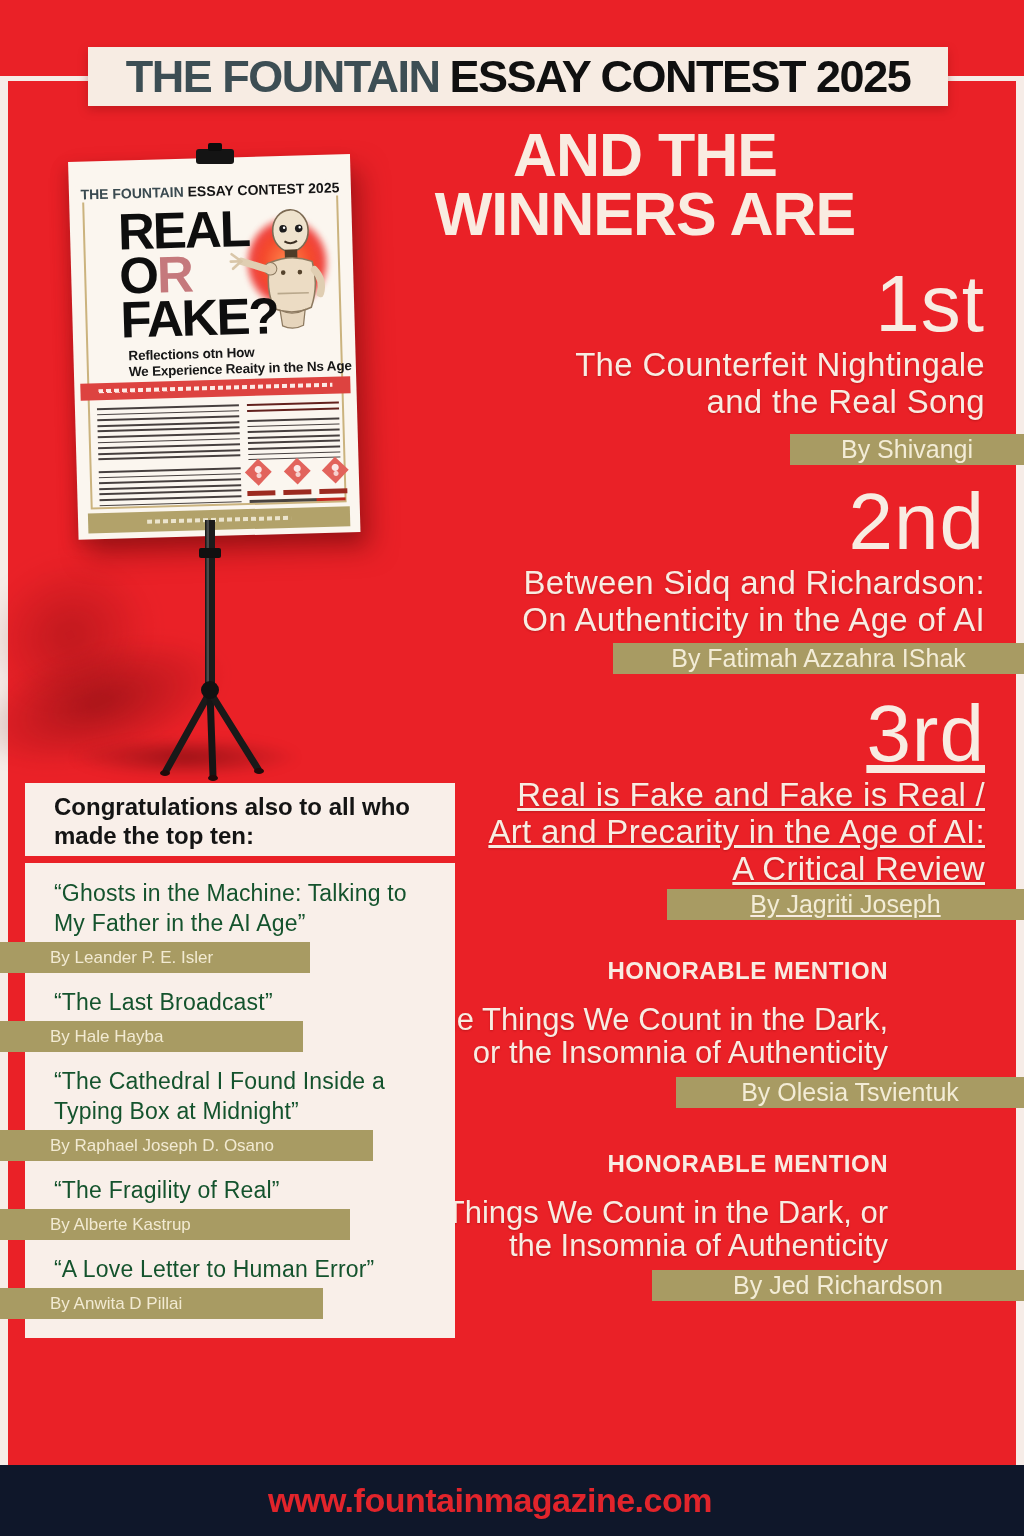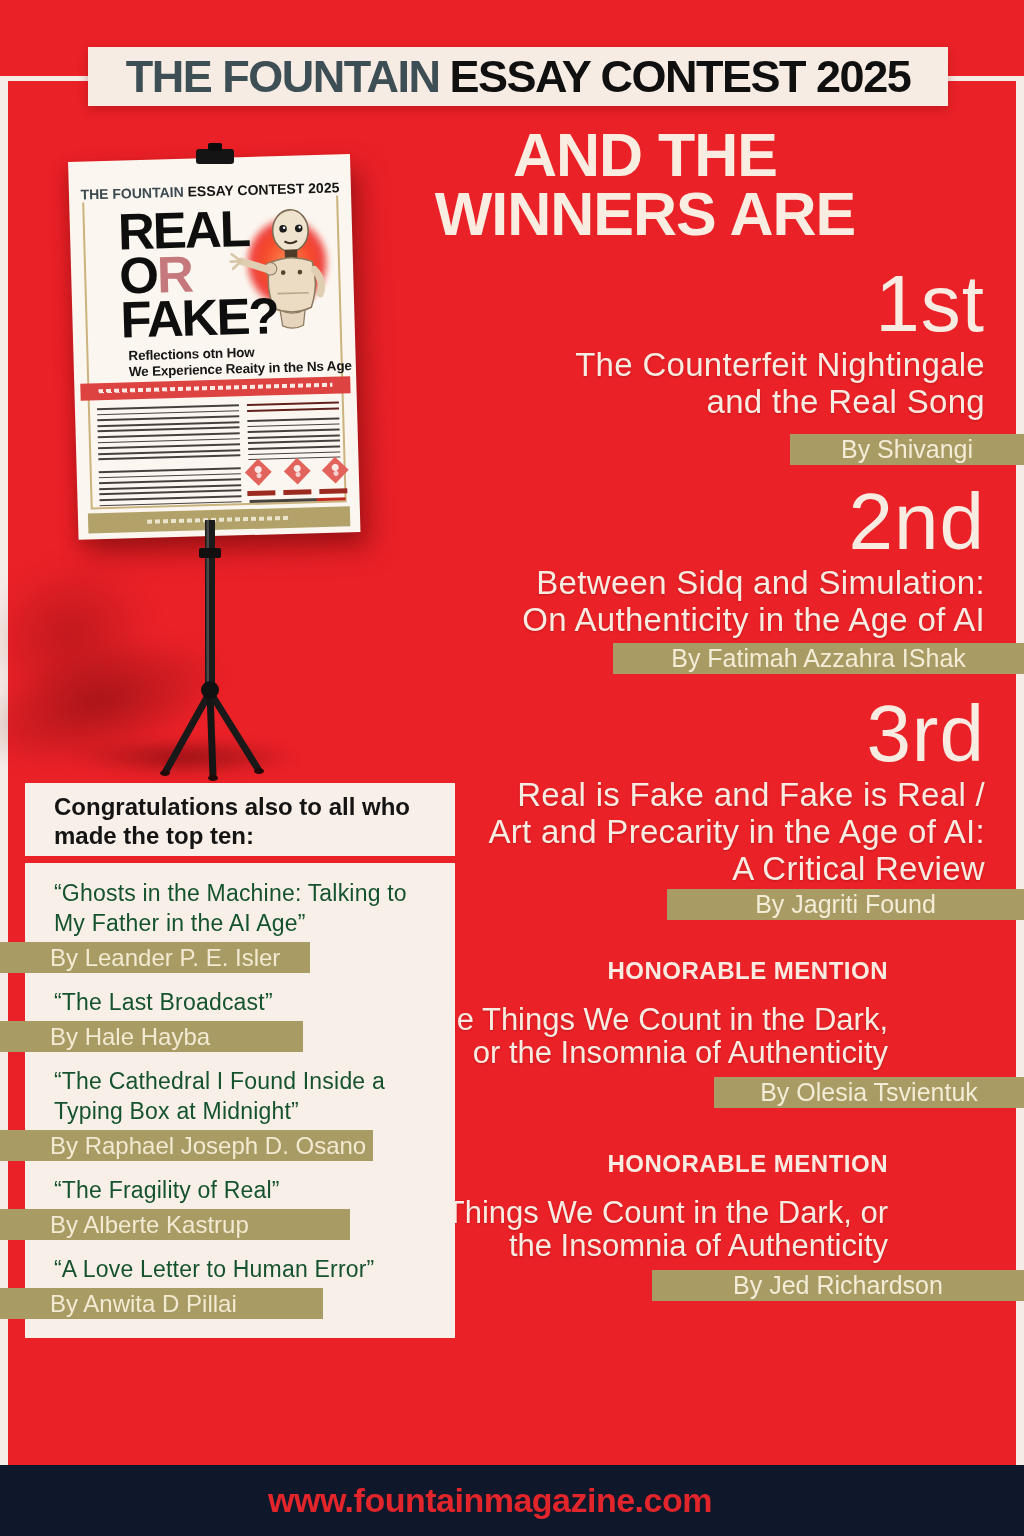--- a/index.html
+++ b/index.html
@@ -24,51 +24,51 @@
   .banner .accent{color:var(--slate);font-weight:800;font-size:45px;letter-spacing:-1.5px;margin-right:10px;}
   .banner .rest{color:#101010;font-weight:800;font-size:45px;letter-spacing:-1.5px;}
 
   
   .winners-heading{position:absolute;left:410px;top:126px;width:470px;text-align:center;
     color:#f9ece1;font-weight:800;font-size:61px;line-height:59px;letter-spacing:-1px;}
 
   
   .winner{position:absolute;left:380px;right:0;padding-right:39px;display:flex;flex-direction:column;
     align-items:flex-end;text-align:right;color:var(--title-cream);}
-  #winner1{top:262px;} #winner2{top:480px;} #winner3{top:692px;}
+  #winner1{top:262px;} #winner2{top:480px;} #winner3{top:692px;text-decoration:underline;}
   .rank{font-size:80px;font-weight:300;line-height:84px;letter-spacing:1px;}
   .wtitle{font-size:33px;line-height:37px;font-weight:400;letter-spacing:.3px;white-space:nowrap;
     text-shadow:0 1px 2px rgba(120,10,12,.35);}
   .bybar{background:var(--gold);height:31px;color:#f3ecd6;font-size:25px;
     display:flex;align-items:center;justify-content:center;margin-right:-39px;white-space:nowrap;}
   #winner1 .bybar{width:234px;margin-top:14px;}
   #winner2 .bybar{width:411px;margin-top:5px;}
   #winner3 .bybar{width:357px;margin-top:2px;}
 
   
   .hm{position:absolute;left:330px;right:136px;display:flex;flex-direction:column;align-items:flex-end;
     text-align:right;color:var(--title-cream);}
   #hm1{top:957px;} #hm2{top:1150px;}
   .hm-label{font-size:24px;font-weight:800;letter-spacing:.5px;line-height:28px;}
   .hm-gap{height:18px;}
   .hm-title{font-size:31px;line-height:33px;font-weight:400;white-space:nowrap;
     text-shadow:0 1px 2px rgba(120,10,12,.35);}
   .hm .bybar{margin-right:-136px;margin-top:8px;}
-  #hm1 .bybar{width:310px;} #hm2 .bybar{width:372px;}
+  #hm1 .bybar{width:348px;} #hm2 .bybar{width:372px;}
 
   
   .panel-head{position:absolute;left:25px;top:783px;width:430px;height:73px;background:#f9efe9;
     padding:9px 0 0 29px;color:#141414;font-weight:800;font-size:24px;line-height:29px;}
   .panel-head div{white-space:nowrap;}
   .panel-body{position:absolute;left:25px;top:863px;width:430px;height:475px;background:#f9efe9;
     padding:15px 0 0 29px;}
   .tt-item{margin-bottom:14px;}
   .tt-title{font-size:23px;line-height:30px;color:#14532d;font-weight:500;letter-spacing:.2px;white-space:nowrap;}
   .tt-bar{margin-left:-54px;margin-top:4px;height:31px;background:var(--gold);color:#f2ead2;
-    font-size:24px;line-height:31px;padding-left:50px;white-space:nowrap;}
+    font-size:17px;line-height:31px;padding-left:50px;white-space:nowrap;}
   .tt-bar.w1{width:310px;} .tt-bar.w2{width:303px;} .tt-bar.w3{width:350px;}
   .tt-bar.w4{width:373px;} .tt-bar.w5{width:323px;}
 
   
   .footer{position:absolute;left:0;top:1465px;width:1024px;height:71px;background:#0f172a;
     display:flex;align-items:center;justify-content:center;}
   .footer .url{color:#e2242b;font-weight:800;font-size:34px;letter-spacing:-.5px;transform:translateX(-22px);}
 
   
   .shadow0{position:absolute;left:-15px;top:560px;width:170px;height:150px;transform:rotate(-25deg);
@@ -229,31 +229,31 @@
 
   <div class="winner" id="winner1">
     <div class="rank">1st</div>
     <div class="wtitle">The Counterfeit Nightingale</div>
     <div class="wtitle">and the Real Song</div>
     <div class="bybar">By Shivangi</div>
   </div>
 
   <div class="winner" id="winner2">
     <div class="rank">2nd</div>
-    <div class="wtitle">Between Sidq and Simulation:</div>
+    <div class="wtitle">Between Sidq and Richardson:</div>
     <div class="wtitle">On Authenticity in the Age of AI</div>
     <div class="bybar">By Fatimah Azzahra IShak</div>
   </div>
 
   <div class="winner" id="winner3">
     <div class="rank">3rd</div>
     <div class="wtitle">Real is Fake and Fake is Real /</div>
     <div class="wtitle">Art and Precarity in the Age of AI:</div>
     <div class="wtitle">A Critical Review</div>
-    <div class="bybar">By Jagriti Found</div>
+    <div class="bybar">By Jagriti Joseph</div>
   </div>
 
   <div class="hm" id="hm1">
     <div class="hm-label">HONORABLE MENTION</div>
     <div class="hm-gap"></div>
     <div class="hm-title">The Things We Count in the Dark,</div>
     <div class="hm-title">or the Insomnia of Authenticity</div>
     <div class="bybar">By Olesia Tsvientuk</div>
   </div>
 

